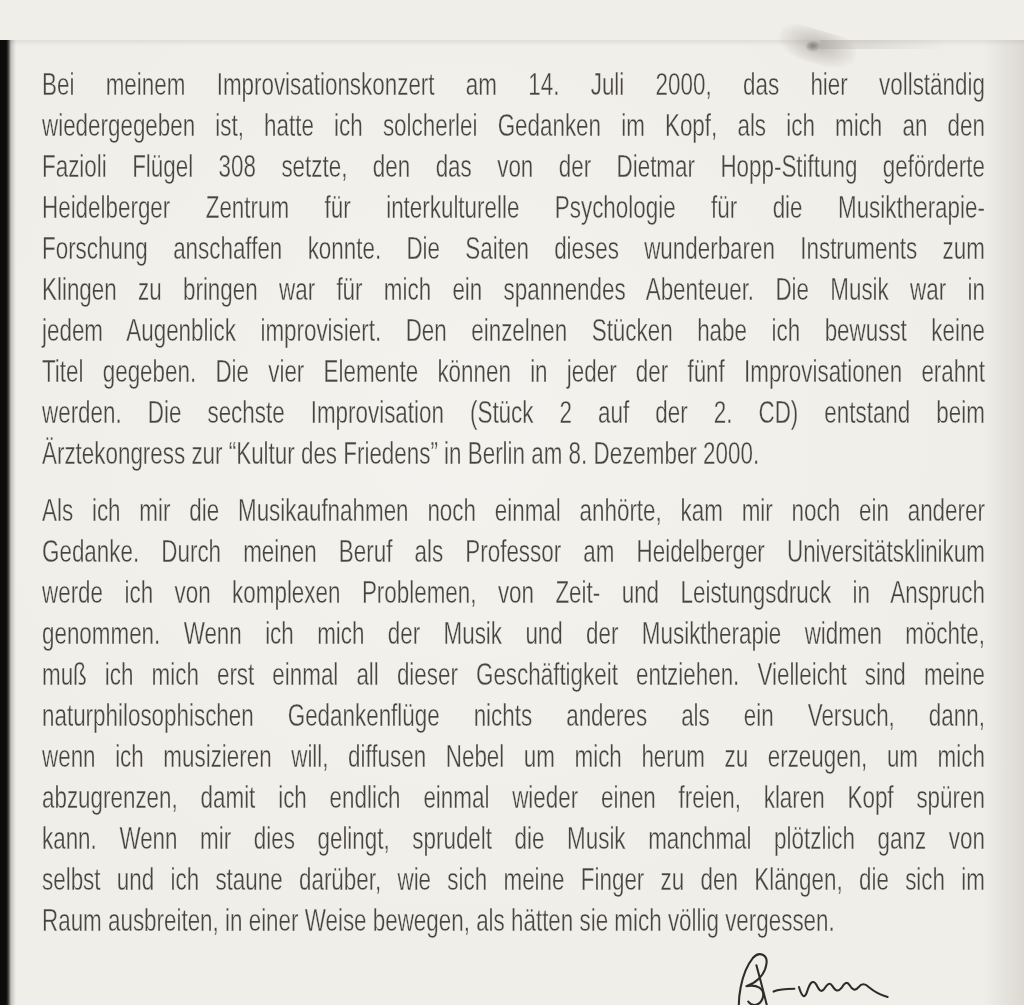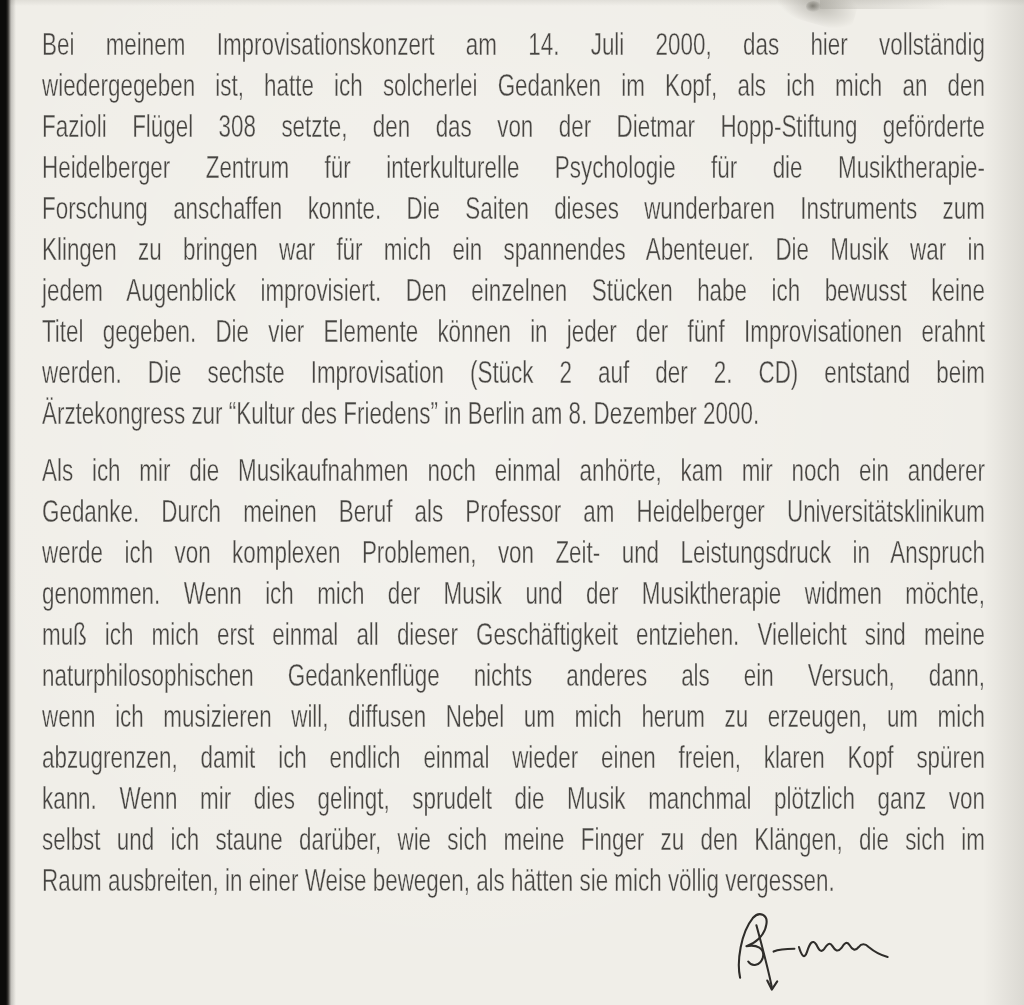--- a/index.html
+++ b/index.html
@@ -14,20 +14,21 @@
     font-family:"Liberation Sans","DejaVu Sans",sans-serif;
     position:relative;
   }
   .scan-page{
     position:absolute;inset:0;
     background:
       linear-gradient(to bottom, rgba(150,148,140,0.18), rgba(150,148,140,0) 6px),
       linear-gradient(to right, rgba(0,0,0,0) 96%, rgba(110,108,100,0.16) 100%),
       radial-gradient(ellipse at 45% 40%, rgba(255,255,255,0.25), rgba(0,0,0,0) 70%),
       var(--paper);
+    margin-top: 40px;
   }
   .edge-left{
     position:absolute;left:0;top:0;bottom:0;width:16px;
     background:linear-gradient(to right, var(--edge) 0 6px, #34322f 8px, rgba(60,58,54,0.25) 11px, rgba(0,0,0,0) 16px);
   }
   .crease{
     position:absolute;left:778px;top:-10px;width:78px;height:34px;
     transform:rotate(16deg);
     background:radial-gradient(ellipse at 50% 45%, rgba(146,144,136,0.55), rgba(185,183,175,0.28) 55%, rgba(0,0,0,0) 78%);
   }

